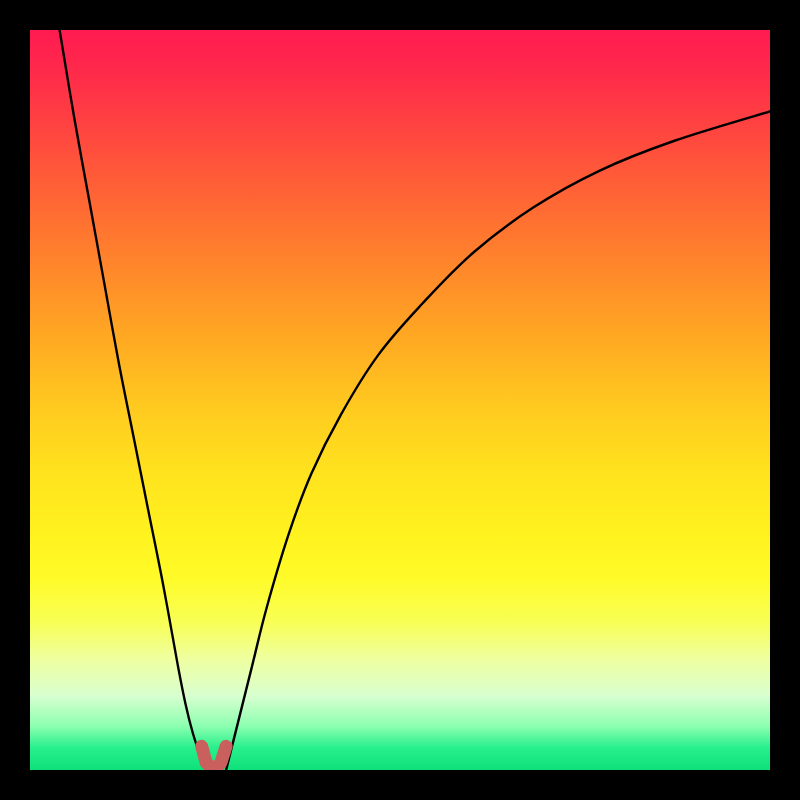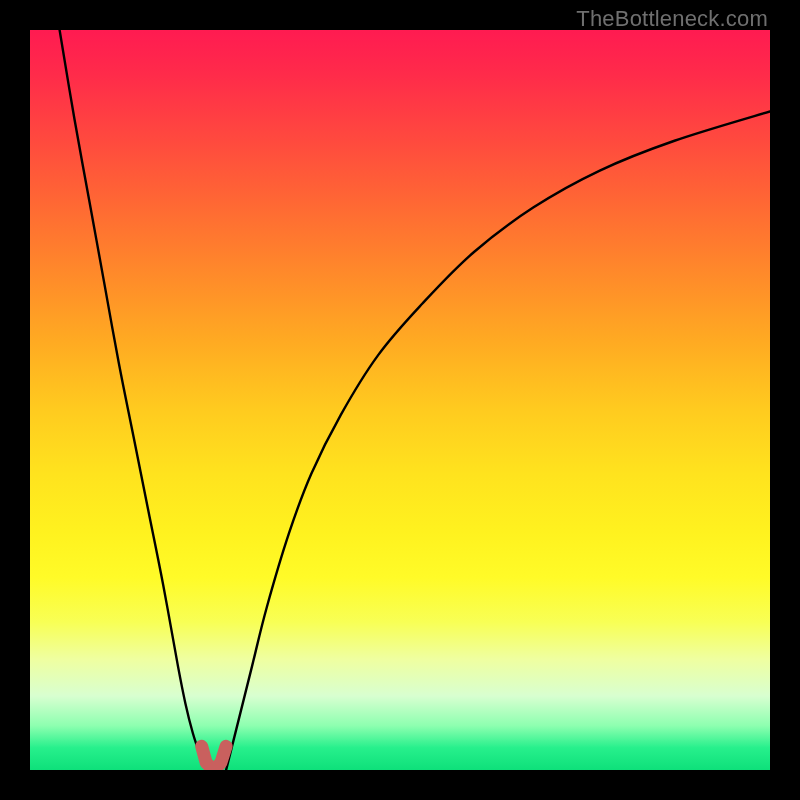--- a/index.html
+++ b/index.html
@@ -61,21 +61,20 @@
     color: #6f6f6f;
     font-size: 22px;
     letter-spacing: 0.2px;
     user-select: none;
   }
 </style>
 </head>
 <body>
 
 <div class="frame">
-  <div class="watermark">TheBottleneck.com</div>
   <div class="plot-area">
     <div class="gradient"></div>
     <svg class="curves" viewBox="0 0 740 740" preserveAspectRatio="none">
       <g>
         <path d="M 29.60 0.00 C 32.26 15.98, 39.07 58.16, 44.40 88.80 C 49.73 119.44, 53.87 140.90, 59.20 170.20 C 64.53 199.50, 68.67 222.30, 74.00 251.60 C 79.33 280.90, 83.47 305.03, 88.80 333.00 C 94.13 360.97, 98.27 380.36, 103.60 407.00 C 108.93 433.64, 113.07 454.36, 118.40 481.00 C 123.73 507.64, 127.87 527.03, 133.20 555.00 C 138.53 582.97, 144.00 615.09, 148.00 636.40 C 152.00 657.71, 152.74 661.41, 155.40 673.40 C 158.06 685.39, 160.14 693.68, 162.80 703.00 C 165.46 712.32, 167.80 718.54, 170.20 725.20 C 172.60 731.86, 175.05 737.34, 176.12 740.00" fill="none" stroke="#000000" stroke-width="2.4" stroke-linecap="round"></path>
         <path d="M 196.10 740.00 C 198.10 732.01, 202.54 714.25, 207.20 695.60 C 211.86 676.95, 216.67 657.71, 222.00 636.40 C 227.33 615.09, 230.14 601.18, 236.80 577.20 C 243.46 553.22, 251.01 527.18, 259.00 503.20 C 266.99 479.22, 271.88 465.31, 281.20 444.00 C 290.52 422.69, 298.81 406.11, 310.80 384.80 C 322.79 363.49, 333.15 345.58, 347.80 325.60 C 362.45 305.62, 374.88 292.45, 392.20 273.80 C 409.52 255.15, 424.02 239.32, 444.00 222.00 C 463.98 204.68, 480.56 192.25, 503.20 177.60 C 525.84 162.95, 544.49 152.59, 569.80 140.60 C 595.11 128.61, 613.16 121.66, 643.80 111.00 C 674.44 100.34, 722.68 86.73, 740.00 81.40" fill="none" stroke="#000000" stroke-width="2.4" stroke-linecap="round"></path>
         <path d="M 171.68 716.32 L 176.12 732.60 L 181.30 737.78 L 186.48 737.78 L 190.92 732.60 L 196.10 716.32" fill="none" stroke="#c9605e" stroke-width="13" stroke-linecap="round" stroke-linejoin="round"></path>
       </g>
     </svg>
   </div>

